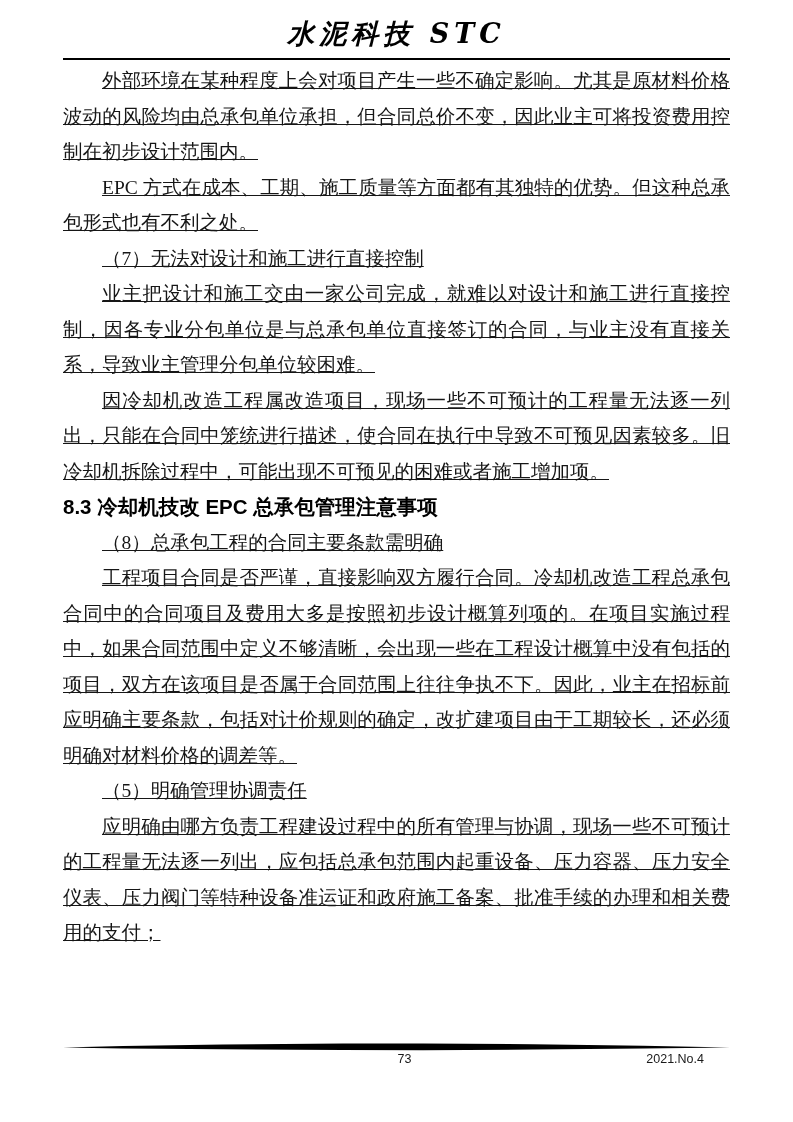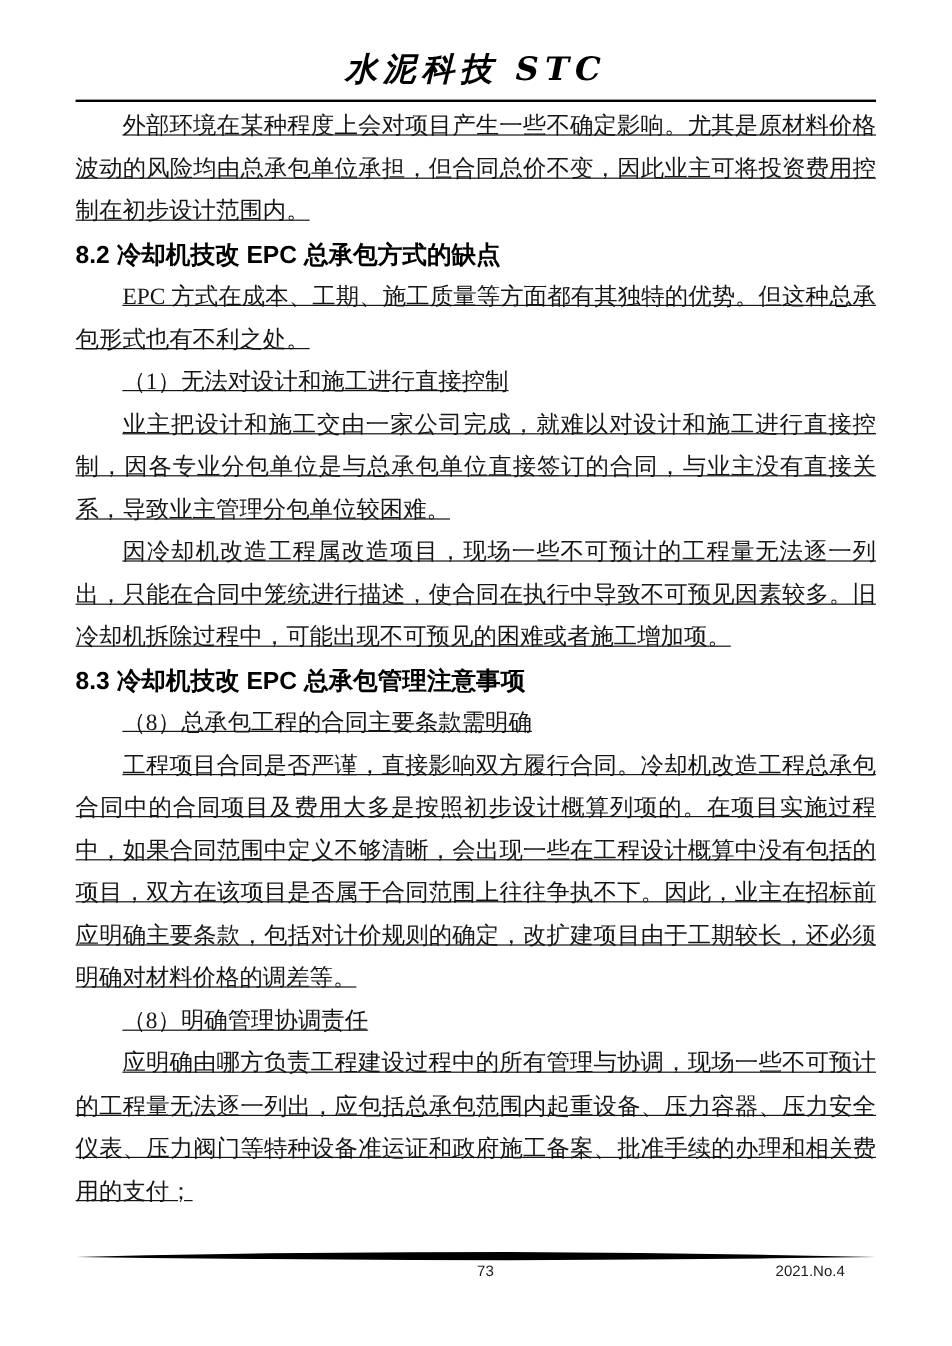--- a/index.html
+++ b/index.html
@@ -11,21 +11,21 @@
     position: relative;
     overflow: hidden;
   }
   .page {
     position: relative;
     width: 793px; height: 1122px;
     padding: 0 63px;
     background: #ffffff;
   }
   
-  .page-header { padding-top: 42px; }
+  .page-header { padding-top: 17px; }
   .journal-title {
     text-align: center;
     font-family: "DejaVu Serif", serif;
     font-style: italic;
     font-weight: 700;
     font-size: 27px;
     letter-spacing: 5px;
     color: #000000;
     line-height: 34px;
   }
@@ -87,29 +87,28 @@
 
 <div class="page">
 
   <header class="page-header">
     <div class="journal-title">水泥科技 STC</div>
     <div class="header-rule"></div>
   </header>
 
   <main class="article-body">
     <p class="para">外部环境在某种程度上会对项目产生一些不确定影响。尤其是原材料价格波动的风险均由总承包单位承担，但合同总价不变，因此业主可将投资费用控制在初步设计范围内。</p>
-    <h2 class="heading">8.2 冷却机技改 EPC 总承包方式的缺点</h2>
     <p class="para">EPC 方式在成本、工期、施工质量等方面都有其独特的优势。但这种总承包形式也有不利之处。</p>
-    <p class="para">（1）无法对设计和施工进行直接控制</p>
+    <p class="para">（7）无法对设计和施工进行直接控制</p>
     <p class="para">业主把设计和施工交由一家公司完成，就难以对设计和施工进行直接控制，因各专业分包单位是与总承包单位直接签订的合同，与业主没有直接关系，导致业主管理分包单位较困难。</p>
     <p class="para">因冷却机改造工程属改造项目，现场一些不可预计的工程量无法逐一列出，只能在合同中笼统进行描述，使合同在执行中导致不可预见因素较多。旧冷却机拆除过程中，可能出现不可预见的困难或者施工增加项。</p>
     <h2 class="heading">8.3 冷却机技改 EPC 总承包管理注意事项</h2>
     <p class="para">（8）总承包工程的合同主要条款需明确</p>
     <p class="para">工程项目合同是否严谨，直接影响双方履行合同。冷却机改造工程总承包合同中的合同项目及费用大多是按照初步设计概算列项的。在项目实施过程中，如果合同范围中定义不够清晰，会出现一些在工程设计概算中没有包括的项目，双方在该项目是否属于合同范围上往往争执不下。因此，业主在招标前应明确主要条款，包括对计价规则的确定，改扩建项目由于工期较长，还必须明确对材料价格的调差等。</p>
-    <p class="para">（8）明确管理协调责任</p>
+    <p class="para">（5）明确管理协调责任</p>
     <p class="para">应明确由哪方负责工程建设过程中的所有管理与协调，现场一些不可预计的工程量无法逐一列出，应包括总承包范围内起重设备、压力容器、压力安全仪表、压力阀门等特种设备准运证和政府施工备案、批准手续的办理和相关费用的支付；</p>
   </main>
 
   <footer class="page-footer">
     <svg class="footer-rule-svg" viewBox="0 0 667 8" preserveAspectRatio="none" aria-hidden="true">
       <polygon fill="#000000" points="0,4.6 60,3.0 160,1.4 280,0.6 360,0.4 470,1.2 580,2.8 667,4.6 580,5.6 470,6.6 360,7.2 280,7.0 160,6.2 60,5.4"></polygon>
     </svg>
     <div class="footer-meta">
       <span class="page-number">73</span>
       <span class="issue-label">2021.No.4</span>

